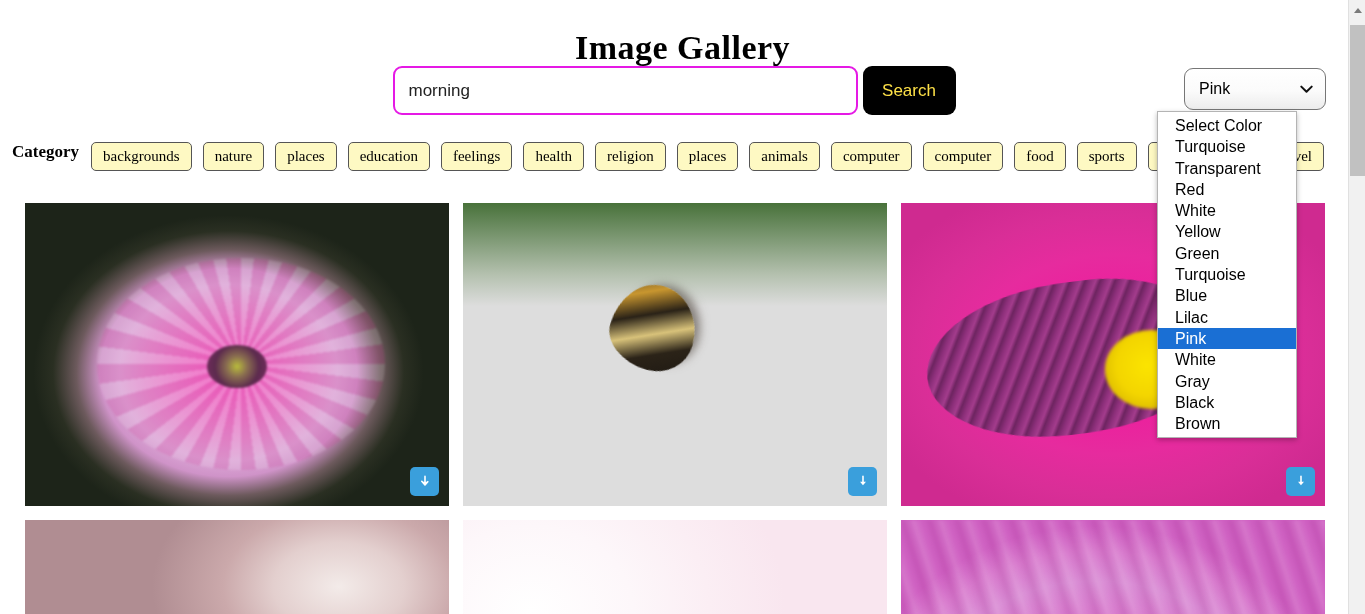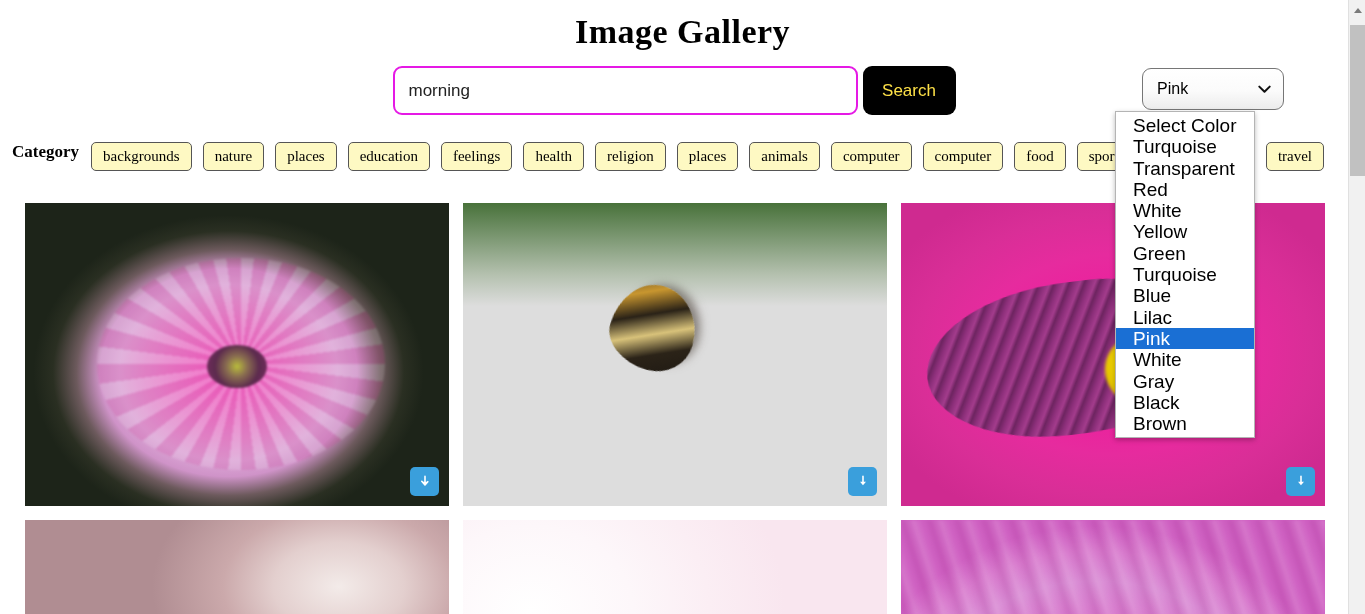--- a/index.html
+++ b/index.html
@@ -18,21 +18,21 @@
     overflow: hidden;
     background: #fff;
   }
   
   .page-title {
     text-align: center;
     font-family: "Liberation Serif", serif;
     font-weight: bold;
     font-size: 34px;
     color: #000;
-    margin: 0;
+    margin: 16px;
     padding-top: 12px;
     line-height: 40px;
     letter-spacing: 0.5px;
   }
   
   .search-row {
     position: absolute;
     top: 66px;
     left: 0;
     width: 1348px;
@@ -277,21 +277,21 @@
     left: 24%; top: 38%; width: 52%; height: 72%;
     border-radius: 50% 50% 42% 42% / 58% 58% 42% 42%;
     background: radial-gradient(ellipse at 50% 30%, rgba(176,48,158,0.42) 0%, rgba(205,80,186,0.20) 45%, transparent 72%);
     filter: blur(2px);
   }
 
   
   .select-wrap {
     position: absolute;
     top: 68px;
-    left: 1114px;
+    left: 1156px;
     width: 150px;
     z-index: 40;
     padding-left: 28px;
   }
   .select-box {
     width: 142px;
     height: 42px;
     border: 1px solid #767676;
     border-radius: 9px;
     background: linear-gradient(180deg, #ffffff 0%, #fbfbfb 55%, #ececec 100%);
@@ -317,21 +317,21 @@
     width: 140px;
     background: #ffffff;
     border: 1px solid #b4b4b4;
     box-shadow: 0 2px 5px rgba(0,0,0,0.28);
     padding: 3px 0 3px 0;
   }
   .select-option {
     height: 21.3px;
     line-height: 21.3px;
     padding-left: 17px;
-    font-size: 19px;
+    font-size: 16px;
     color: #000;
     cursor: pointer;
     white-space: nowrap;
     font-family: "Liberation Sans", sans-serif;
   }
   .select-option.selected {
     background: #1a6fd4;
     color: #ffffff;
   }
   

